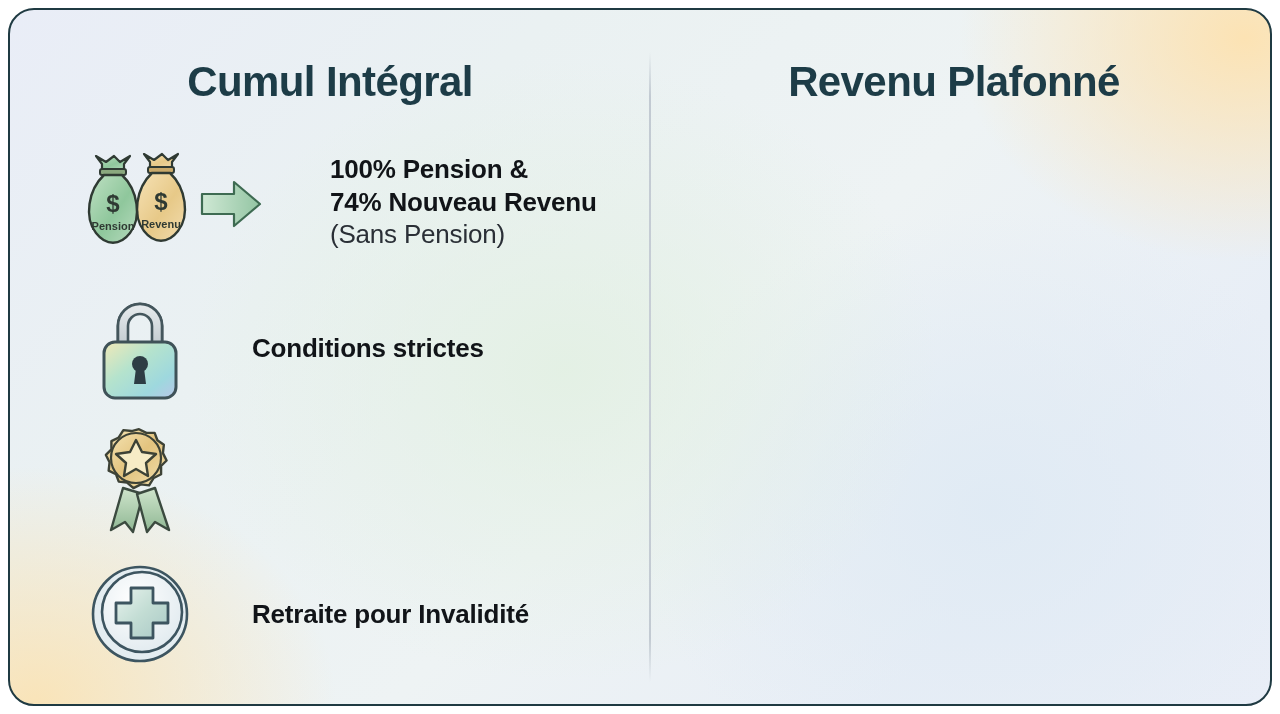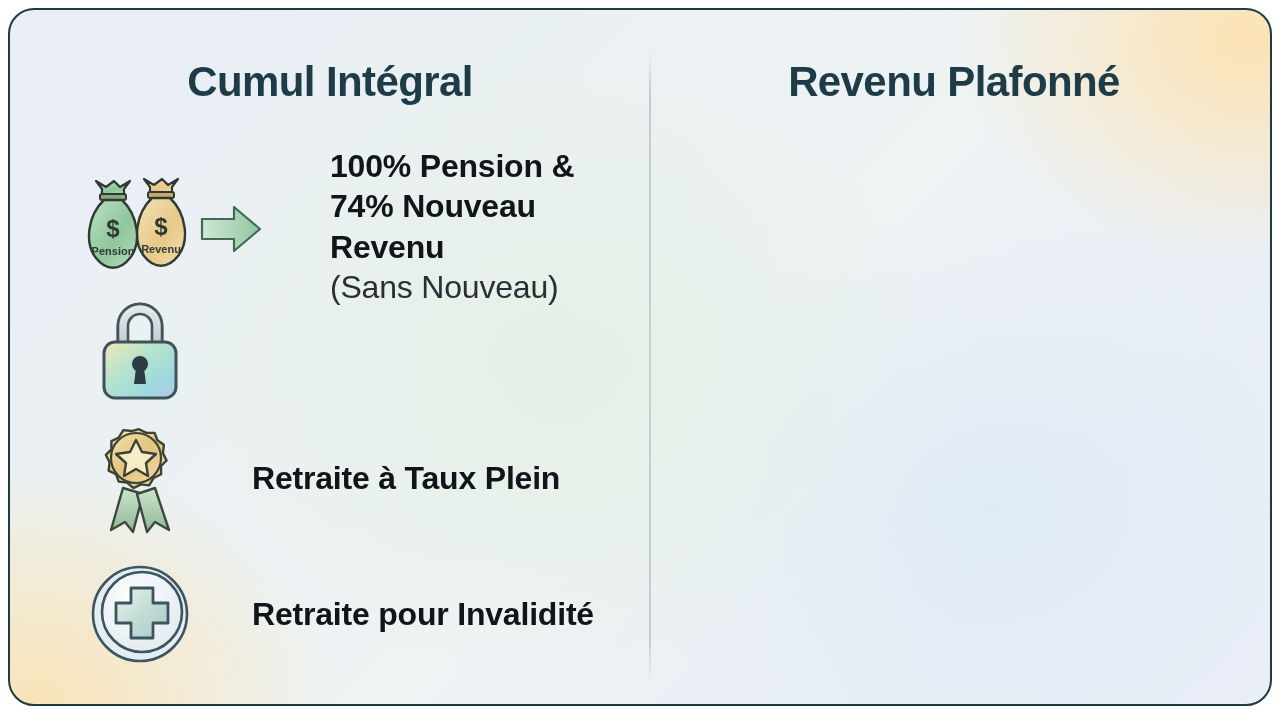--- a/index.html
+++ b/index.html
@@ -39,21 +39,21 @@
     font-family:"Liberation Sans",sans-serif;
   }
 
   
   .row{position:absolute;display:flex;align-items:center;}
   .icon-wrap{
     width:120px;height:112px;position:relative;flex:0 0 auto;
     display:flex;align-items:center;justify-content:center;
   }
   .txt{
-    font-size:32px;font-weight:bold;color:#111418;line-height:1.26;
+    font-size:26px;font-weight:bold;color:#111418;line-height:1.26;
     letter-spacing:-0.2px;
   }
   .txt .sub{font-weight:normal;color:#2a2f36;}
 
   
   .L1{left:70px;top:136px;}
   .L2{left:70px;top:282px;}
   .L3{left:70px;top:412px;}
   .L4{left:70px;top:548px;justify-content:flex-end;}
   .L1 .txt{margin-left:60px;}
@@ -116,21 +116,21 @@
                 <stop offset="100%" stop-color="#93c5a3"></stop>
             </linearGradient>
           </defs>
           <path d="M2 16 L34 16 L34 4 L60 26 L34 48 L34 36 L2 36 Z" fill="url(#arrG)" stroke="#3e6b52" stroke-width="2.2" stroke-linejoin="round"></path>
         </svg>
       </div>
 
       <div class="txt">
         <div>100% Pension &amp;</div>
         <div>74% Nouveau Revenu</div>
-        <div class="sub">(Sans Nouveau)</div>
+        <div class="sub">(Sans Pension)</div>
       </div>
     </div>
 
     <div class="row L2">
       <div class="icon-wrap">
         <svg width="104" height="108" viewBox="0 0 104 108">
           <defs>
             <linearGradient id="lockBody" x1="0" y1="0" x2="1" y2="1">
               <stop offset="0%" stop-color="#f0e9b8"></stop>
                 <stop offset="40%" stop-color="#b5e3cd"></stop>
@@ -141,20 +141,23 @@
               <stop offset="0%" stop-color="#e8ecee"></stop>
                 <stop offset="100%" stop-color="#c2cbcf"></stop>
             </linearGradient>
           </defs>
           <path d="M30 52 L30 32 A22 22 0 0 1 74 32 L74 52" fill="none" stroke="#44565c" stroke-width="3"></path>
           <path d="M30 52 L30 32 A22 22 0 0 1 74 32 L74 52 L64 52 L64 32 A12 12 0 0 0 40 32 L40 52 Z" fill="url(#shk)" stroke="#44565c" stroke-width="2.6" stroke-linejoin="round"></path>
           <rect x="16" y="48" width="72" height="56" rx="11" fill="url(#lockBody)" stroke="#3f5258" stroke-width="3"></rect>
           <circle cx="52" cy="70" r="8" fill="#2d3d44"></circle>
           <path d="M48 74 L56 74 L58 90 L46 90 Z" fill="#2d3d44"></path>
         </svg>
+      </div>
+      <div class="txt">
+        <div>Conditions strictes</div>
       </div>
     </div>
 
     <div class="row L3">
       <div class="icon-wrap">
         <svg width="110" height="112" viewBox="0 0 110 112">
           <defs>
             <linearGradient id="medG" x1="0" y1="0" x2="1" y2="1">
               <stop offset="0%" stop-color="#f6e7b9"></stop>
                 <stop offset="50%" stop-color="#e3c37e"></stop>
@@ -167,23 +170,20 @@
           </defs>
           <path d="M38 66 L26 108 L40 100 L48 110 L58 72 Z" fill="url(#ribG)" stroke="#3b4a3f" stroke-width="2.4" stroke-linejoin="round"></path>
           <path d="M70 66 L84 108 L70 100 L62 110 L52 72 Z" fill="url(#ribG)" stroke="#3b4a3f" stroke-width="2.4" stroke-linejoin="round"></path>
           <g transform="translate(54,44)">
             <path d="M0,-40 L8,-36 L17,-36 L20,-28 L27,-23 L26,-14 L30,-6 L24,0 L24,9 L16,13 L11,21 L2,20 L-6,24 L-13,18 L-22,17 L-25,9 L-33,5 L-32,-4 L-36,-12 L-30,-18 L-30,-27 L-22,-31 L-17,-39 L-8,-38 Z" fill="url(#medG)" stroke="#3d4236" stroke-width="2.6" stroke-linejoin="round" transform="scale(0.92)"></path>
             <circle cx="-3" cy="-8" r="25" fill="none" stroke="#3d4236" stroke-width="2.2"></circle>
             <path d="M-3 -26 L3 -14 L17 -12 L7 -3 L9 10 L-3 3 L-15 10 L-13 -3 L-23 -12 L-9 -14 Z" fill="#f7ecc6" stroke="#3d4236" stroke-width="2.4" stroke-linejoin="round"></path>
           </g>
         </svg>
       </div>
-      <div class="txt">
-        <div>Retraite à Taux Plein</div>
-      </div>
     </div>
 
     <div class="row L4">
       <div class="icon-wrap">
         <svg width="112" height="108" viewBox="0 0 112 108">
           <defs>
             <linearGradient id="crG" x1="0" y1="0" x2="1" y2="1">
               <stop offset="0%" stop-color="#e9f3ee"></stop>
                 <stop offset="50%" stop-color="#c3ddd4"></stop>
                 <stop offset="100%" stop-color="#a9c9c6"></stop>

